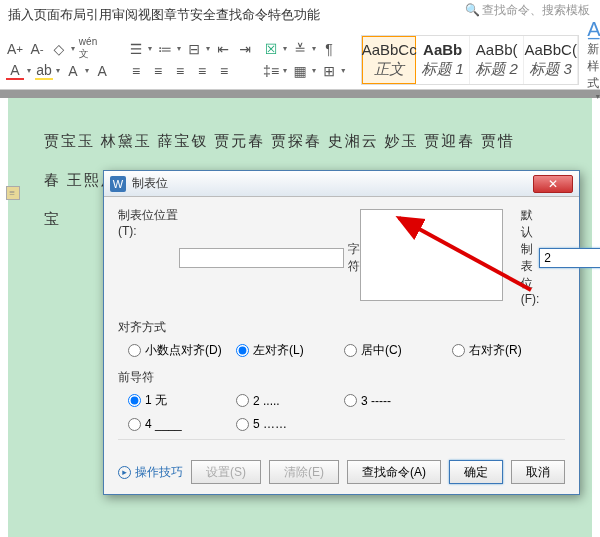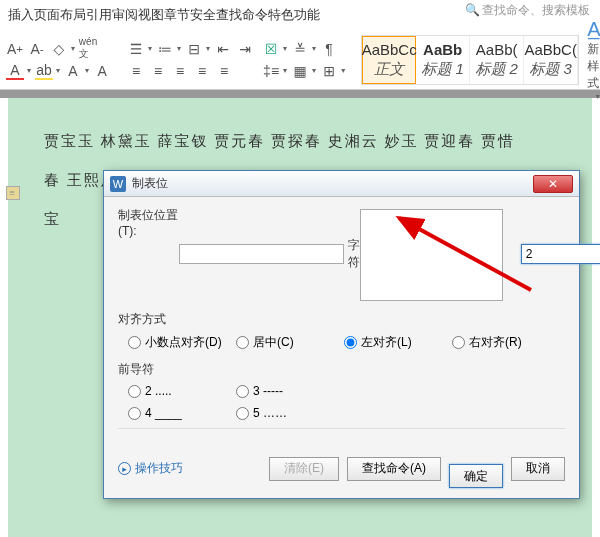--- a/index.html
+++ b/index.html
@@ -54,21 +54,21 @@
   .section-label { margin: 10px 0 6px; color: #333; }
   .radio-row { display: flex; gap: 8px; margin-bottom: 8px; padding-left: 10px; }
   .radio-opt { display: flex; align-items: center; gap: 4px; cursor: pointer; width: 100px; }
   .radio-opt input { margin: 0; }
   
   .btn-row { display: flex; align-items: center; gap: 8px; margin-top: 12px; padding-top: 8px; }
   .tips { color: #2a6fb5; display: flex; align-items: center; gap: 4px; cursor: pointer; margin-right: auto; }
   .tips .circ { width: 13px; height: 13px; border: 1px solid #2a6fb5; border-radius: 50%; display: inline-flex; align-items: center; justify-content: center; font-size: 9px; }
   .btn { height: 24px; padding: 0 14px; border: 1px solid #999; background: linear-gradient(#fdfdfd,#e6e6e6); cursor: pointer; font-size: 12px; }
   .btn:disabled { color: #aaa; cursor: default; }
-  .btn.primary { border: 1px solid #3a77b8; box-shadow: 0 0 2px #6ad; margin-top: 15px; }
+  .btn.primary { border: 1px solid #3a77b8; box-shadow: 0 0 2px #6ad; }
   hr.div { border: none; border-top: 1px solid #ddd; margin: 6px 0; }
 </style>
 </head>
 <body>
 
 <div class="ribbon-tabs">
   <span>插入</span>
   <span>页面布局</span>
   <span>引用</span>
   <span>审阅</span>
@@ -189,53 +189,58 @@
             <defs>
                 <marker id="ah" markerWidth="8" markerHeight="8" refX="6" refY="3" orient="auto">
                   <polygon points="0 0, 7 3, 0 6" fill="#d00"></polygon>
                 </marker>
               </defs>
             <line x1="170" y1="80" x2="38" y2="8" stroke="#d00" stroke-width="4" marker-end="url(#ah)"></line>
           </svg>
         </div>
       </div>
       <div class="field-col">
+        <div class="field-label">默认制表位(F):</div>
         <div class="input-row">
           <input class="text-input focused" value="2" style="">
           <div class="spinner">
               <div>▲</div>
               <div>▼</div>
             </div>
           <span class="unit">字符</span>
         </div>
       </div>
     </div>
 
     <div class="section-label">对齐方式</div>
     <div class="radio-row">
       <label class="radio-opt">
           <input type="radio" name="al" style="">
           <span>小数点对齐(D)</span>
         </label>
       <label class="radio-opt">
+          <input type="radio" name="al" checked="" style="">
+          <span>左对齐(L)</span>
+        </label>
+      <label class="radio-opt">
           <input type="radio" name="al" style="">
           <span>居中(C)</span>
         </label>
       <label class="radio-opt">
-          <input type="radio" name="al" checked="" style="">
-          <span>左对齐(L)</span>
-        </label>
-      <label class="radio-opt">
           <input type="radio" name="al" style="">
           <span>右对齐(R)</span>
         </label>
     </div>
 
     <div class="section-label">前导符</div>
     <div class="radio-row">
+      <label class="radio-opt">
+          <input type="radio" name="ld" checked="" style="">
+          <span>1 无</span>
+        </label>
       <label class="radio-opt">
           <input type="radio" name="ld" style="">
           <span>2 .....</span>
         </label>
       <label class="radio-opt">
           <input type="radio" name="ld" style="">
           <span>3 -----</span>
         </label>
     </div>
     <div class="radio-row">
@@ -248,19 +253,20 @@
           <span>5 ……</span>
         </label>
     </div>
 
     <hr class="div">
     <div class="btn-row">
       <span class="tips">
           <span class="circ">▸</span>
           <span>操作技巧</span>
         </span>
+      <button class="btn" disabled="">设置(S)</button>
       <button class="btn" disabled="">清除(E)</button>
       <button class="btn">查找命令(A)</button>
       <button class="btn primary">确定</button>
       <button class="btn">取消</button>
     </div>
   </div>
 </div>
 
 </body></html>

